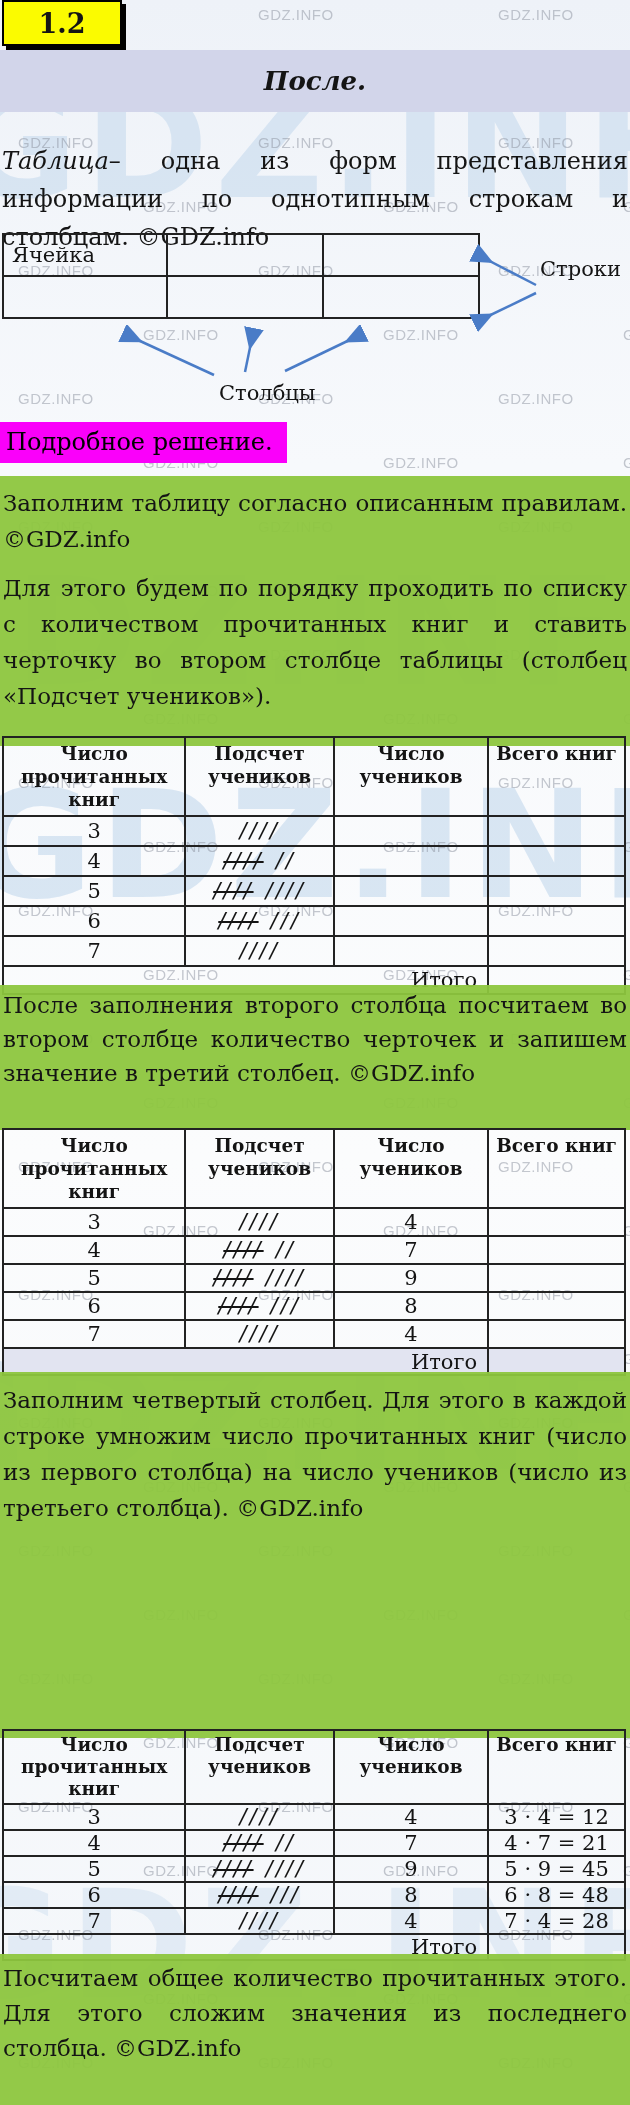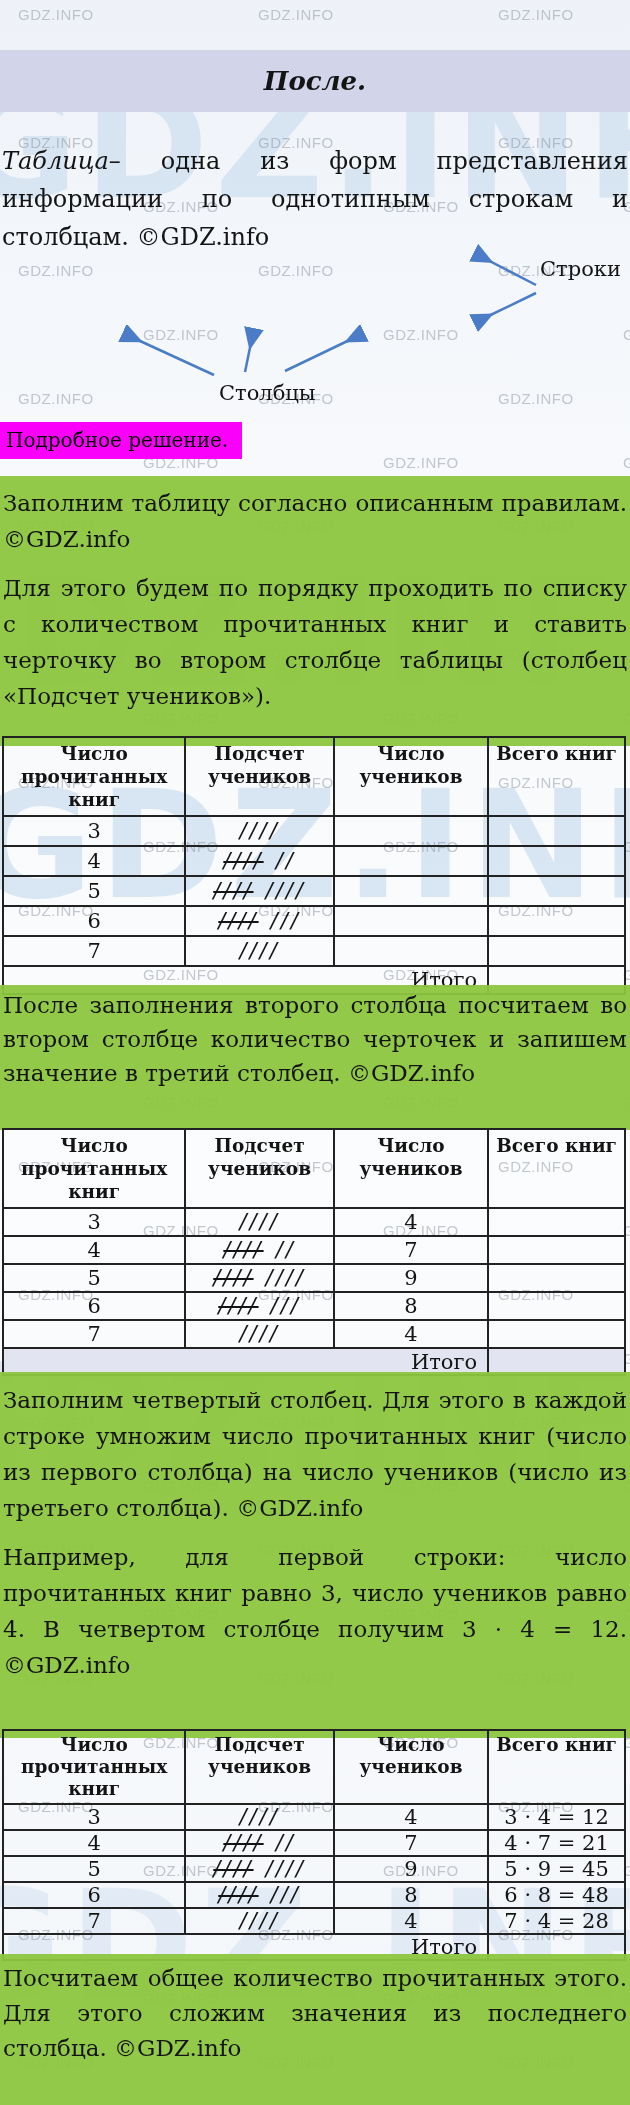--- a/index.html
+++ b/index.html
@@ -34,21 +34,21 @@
   .dg-table{position:absolute;left:2px;top:0;border-collapse:collapse;}
   .dg-table td{border:2px solid #222;width:154px;height:40px;padding:0;}
   .dg-cell-label{font-size:21px;padding-left:8px !important;vertical-align:middle;}
   .arrow-label{position:absolute;font-size:21px;white-space:nowrap;}
   .rows-svg{position:absolute;left:468px;top:8px;}
   .rows-label{left:540px;top:24px;}
   .cols-svg{position:absolute;left:95px;top:92px;}
   .cols-label{left:219px;top:148px;}
   
   .solution-head{position:absolute;left:0;top:422px;background:#fa00fa;color:#000;
-                 font-size:20px;padding:6px 14px 7px 6px;}
+                 font-size:24px;padding:6px 14px 7px 6px;}
   
   .green{position:absolute;left:0;width:630px;background:rgba(141,198,62,.95);overflow:hidden;}
   .green p{margin:0;padding:0 3px;font-size:23px;line-height:36px;text-align:justify;}
   .green p + p{margin-top:13px;}
   .gA{top:476px;height:261px;padding-top:9px;}
   .gB{top:985px;height:142px;padding-top:3px;}
   .gB p{line-height:34px;}
   .gC{top:1372px;height:356px;padding-top:10px;}
   .gD{top:1954px;height:151px;padding-top:7px;}
   .gD p{line-height:35px;}
@@ -179,28 +179,43 @@
       <span class="wm" style="left: 143px; top: 1990px;">GDZ.INFO</span>
       <span class="wm" style="left: 383px; top: 1990px;">GDZ.INFO</span>
       <span class="wm" style="left: 623px; top: 1990px;">GDZ.INFO</span>
       <span class="wm" style="left: 18px; top: 2054px;">GDZ.INFO</span>
       <span class="wm" style="left: 258px; top: 2054px;">GDZ.INFO</span>
       <span class="wm" style="left: 498px; top: 2054px;">GDZ.INFO</span>
     </div>
 
   <div class="content">
 
+    <div class="badge">1.2</div>
 
     <div class="band">
       <span class="band-title">После.</span>
     </div>
 
     <p class="intro"><span class="term">Таблица</span><span>– одна из форм представления информации по однотипным строкам и столбцам. ©GDZ.info</span></p>
 
     <div class="diagram">
+      <table class="dg-table">
+        <tbody>
+            <tr>
+          <td class="dg-cell-label">Ячейка</td>
+          <td></td>
+          <td></td>
+        </tr>
+        <tr>
+          <td></td>
+          <td></td>
+          <td></td>
+        </tr>
+      </tbody>
+        </table>
       <svg class="rows-svg" width="162" height="100">
         <defs>
           <marker id="ah1" markerWidth="9" markerHeight="8" refX="7" refY="4" orient="auto">
             <path d="M9,0 L0,4 L9,8 z" fill="#4a7cc7"></path>
           </marker>
         </defs>
         <line x1="68" y1="44" x2="10" y2="14" stroke="#4a7cc7" stroke-width="2.5" marker-end="url(#ah1)"></line>
         <line x1="68" y1="52" x2="10" y2="80" stroke="#4a7cc7" stroke-width="2.5" marker-end="url(#ah1)"></line>
       </svg>
       <span class="arrow-label rows-label">Строки</span>
@@ -329,21 +344,20 @@
         </tr>
         <tr class="total-row">
           <td colspan="3" class="total-label">Итого</td>
           <td></td>
         </tr>
       </tbody>
     </table>
 
     <div class="green gC">
       <p>Заполним четвертый столбец. Для этого в каждой строке умножим число прочитанных книг (число из первого столбца) на число учеников (число из третьего столбца). ©GDZ.info</p>
-      <p>Например, для первой строки: число прочитанных книг равно 3, число учеников равно 4. В четвертом столбце получим 3 · 4 = 12. ©GDZ.info</p>
     </div>
 
     <table class="data-table t3">
       <colgroup>
           <col class="c1">
           <col class="c2">
           <col class="c3">
           <col class="c4">
         </colgroup>
       <thead>

